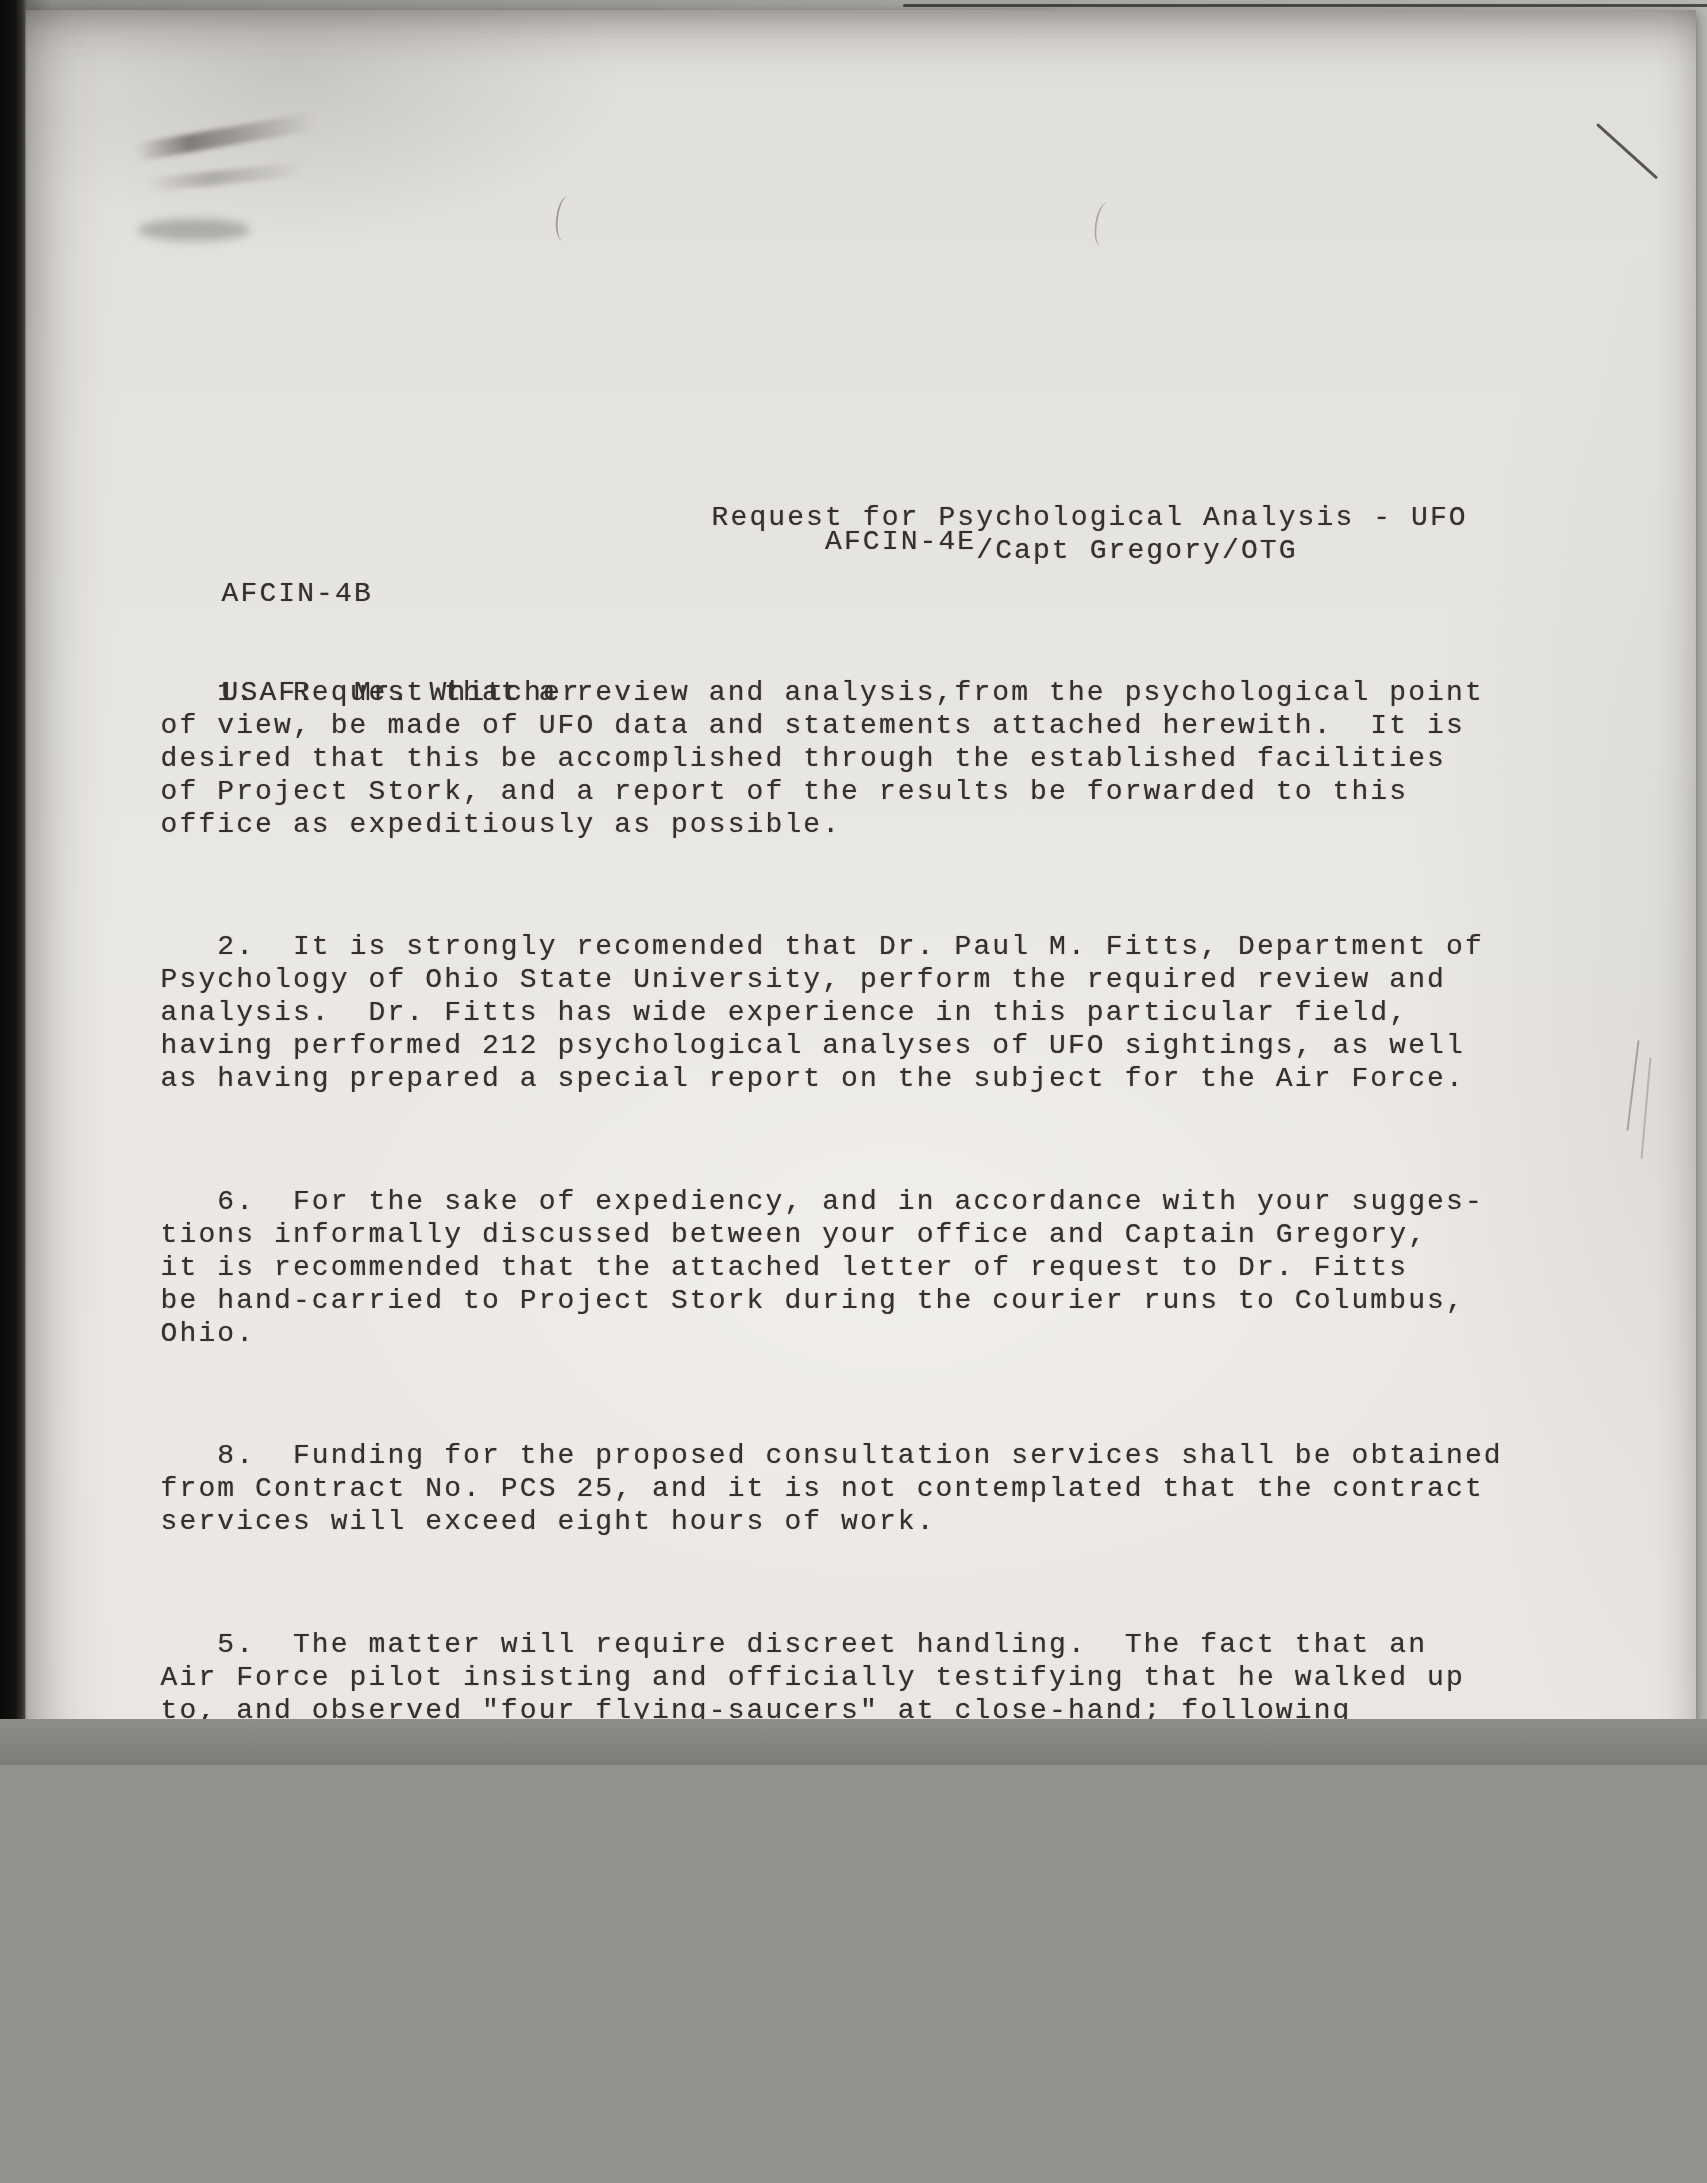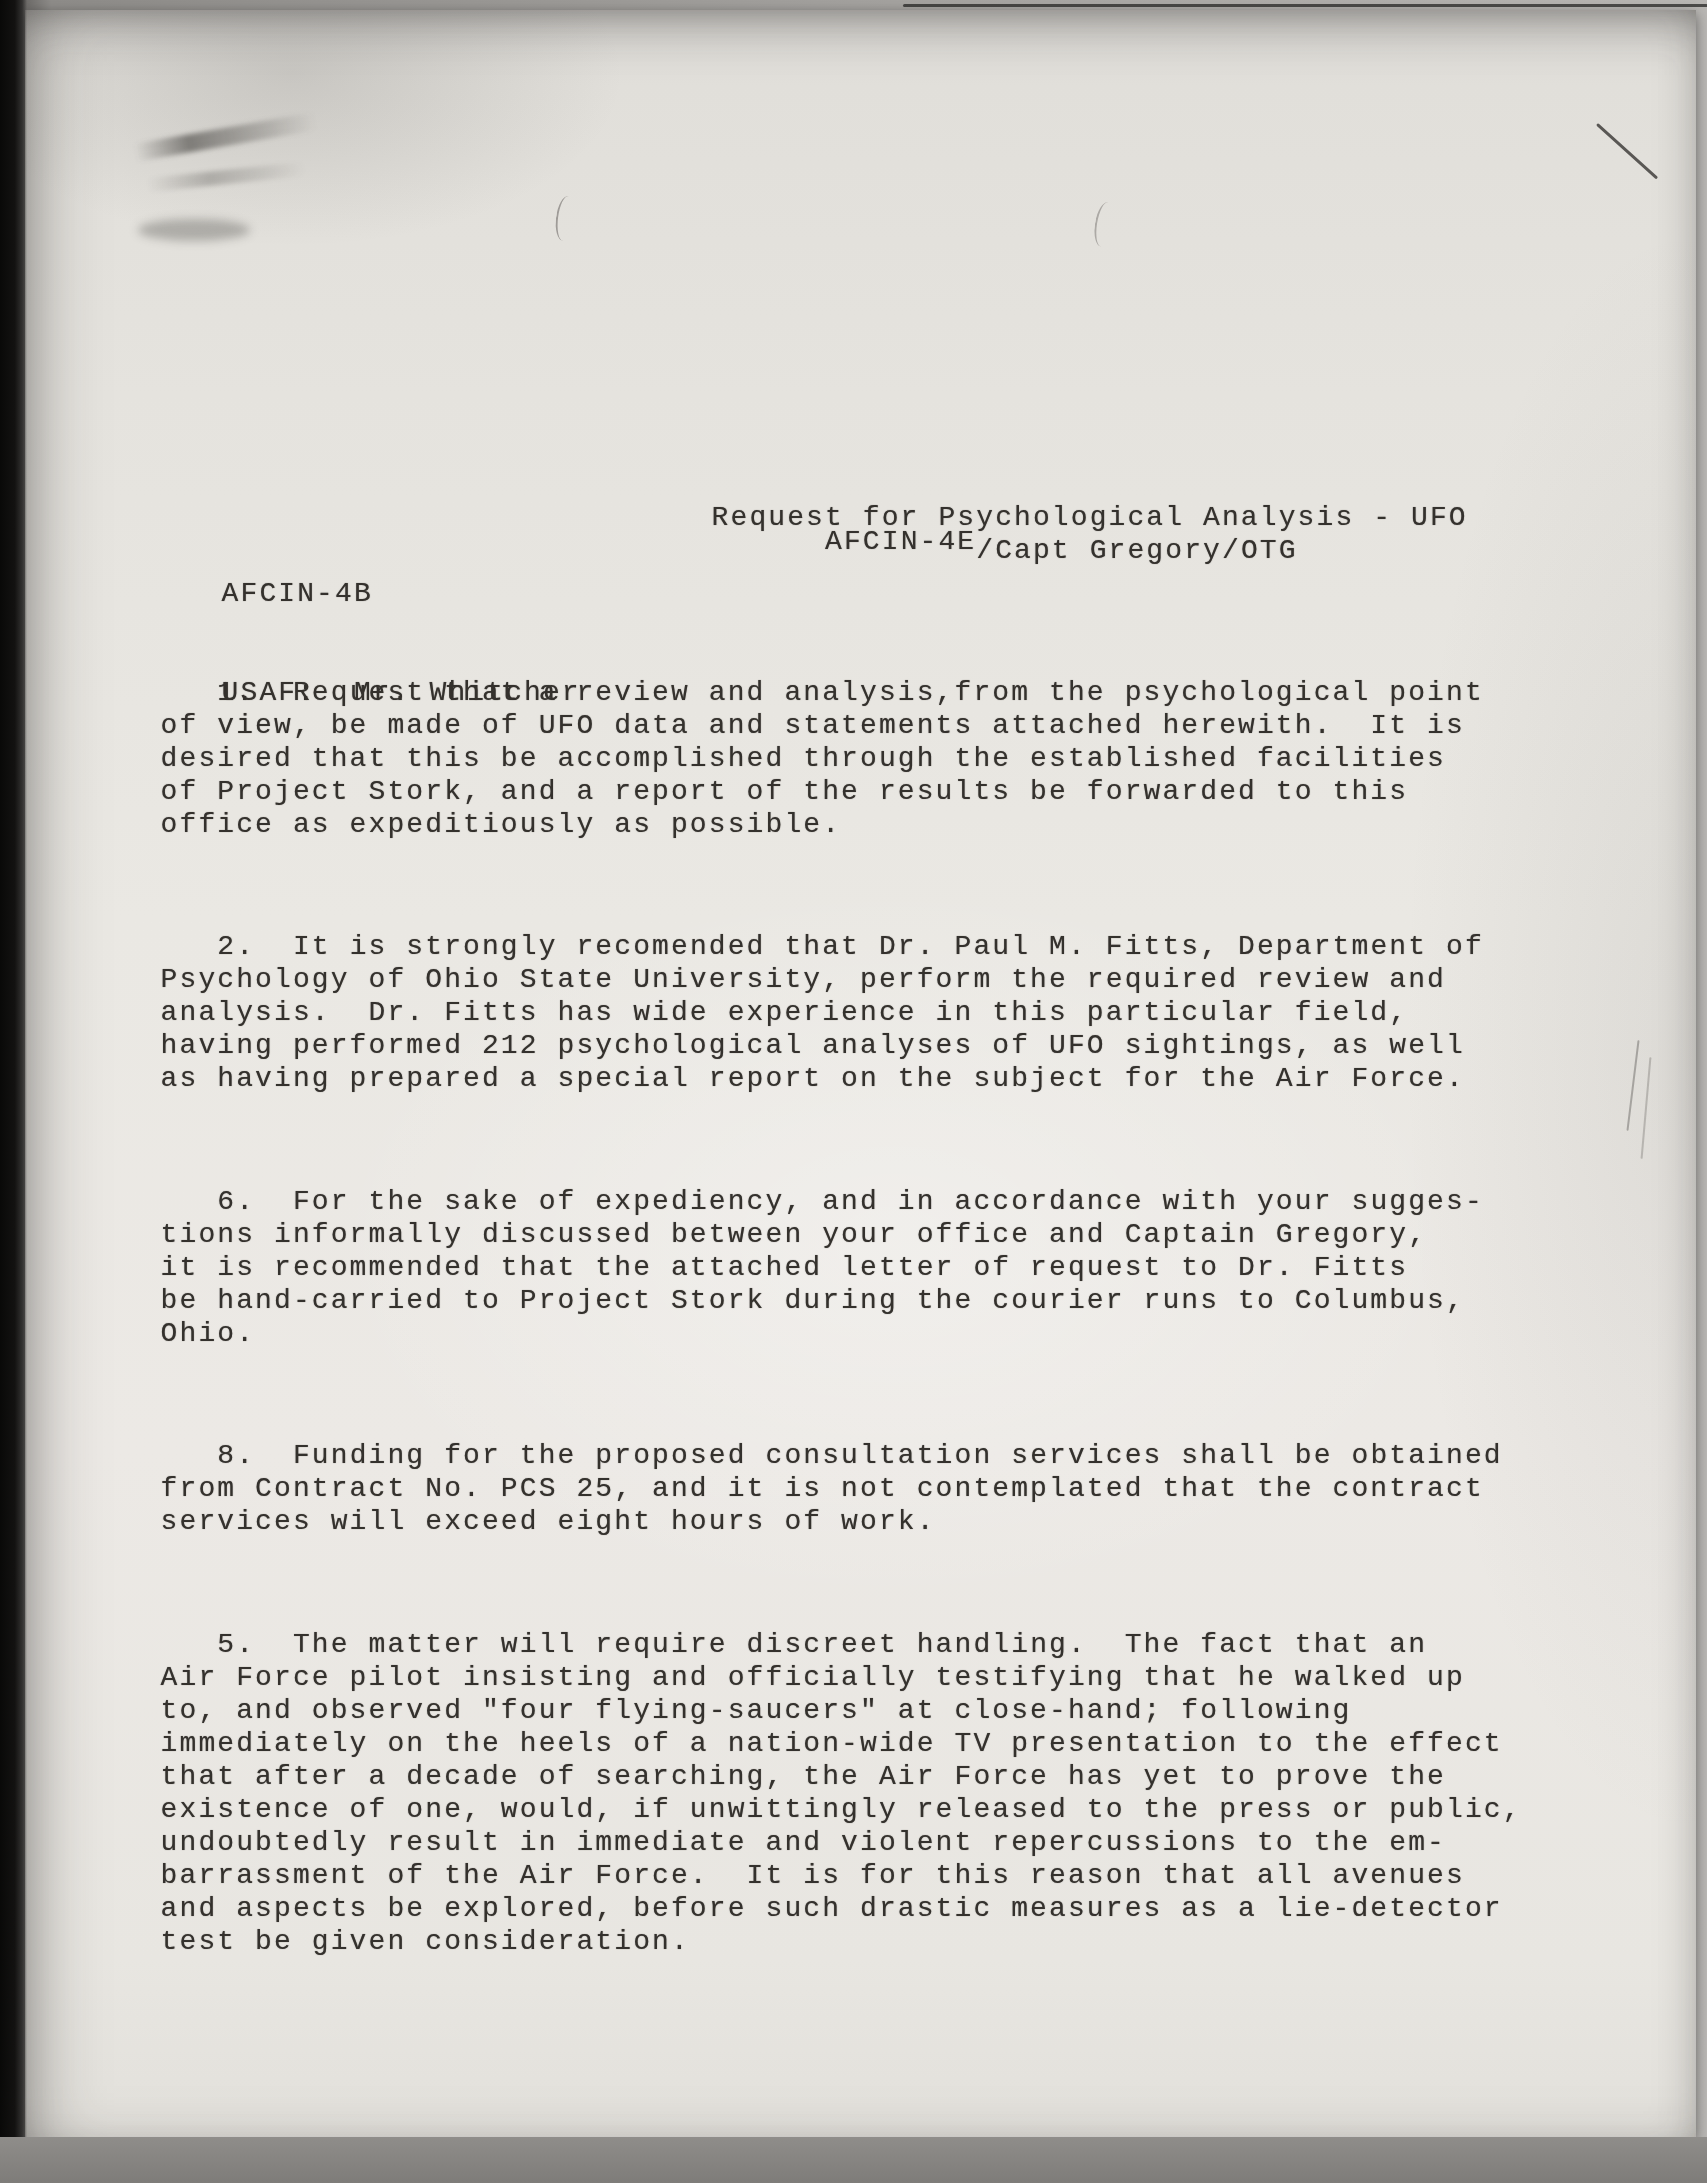--- a/index.html
+++ b/index.html
@@ -3,21 +3,21 @@
 <meta charset="utf-8">
 <style>
   * { margin:0; padding:0; box-sizing:border-box; }
   html, body { width:1708px; height:2183px; }
   body {
     font-family:"Liberation Mono","DejaVu Sans Mono",monospace;
     background:#94928f;
     overflow:hidden;
     position:relative;
   }
-  .scan-root { position:relative; width:1708px; height:2183px; overflow:hidden;
+  .scan-root { position:relative; width:1708px; height:1765px; overflow:hidden;
     background:linear-gradient(90deg,#4a4846 0,#8e8c89 3%,#a3a19e 50%,#b9b7b4 100%); }
 
   
   .edge-left { position:absolute; left:0; top:0; width:27px; height:100%;
     background:linear-gradient(90deg,#090908 0,#131211 55%,#323130 82%,rgba(100,98,95,.0) 100%); z-index:5; }
   .edge-top-line { position:absolute; top:4.3px; left:903px; width:805px; height:3.2px;
     background:#1d1c1b; opacity:.7; border-radius:1.6px; z-index:6; }
   .edge-bottom { position:absolute; left:0; bottom:0; width:100%; height:46px;
     background:linear-gradient(180deg,#8f8d8a 0,#7e7c79 100%); z-index:6; }
 

